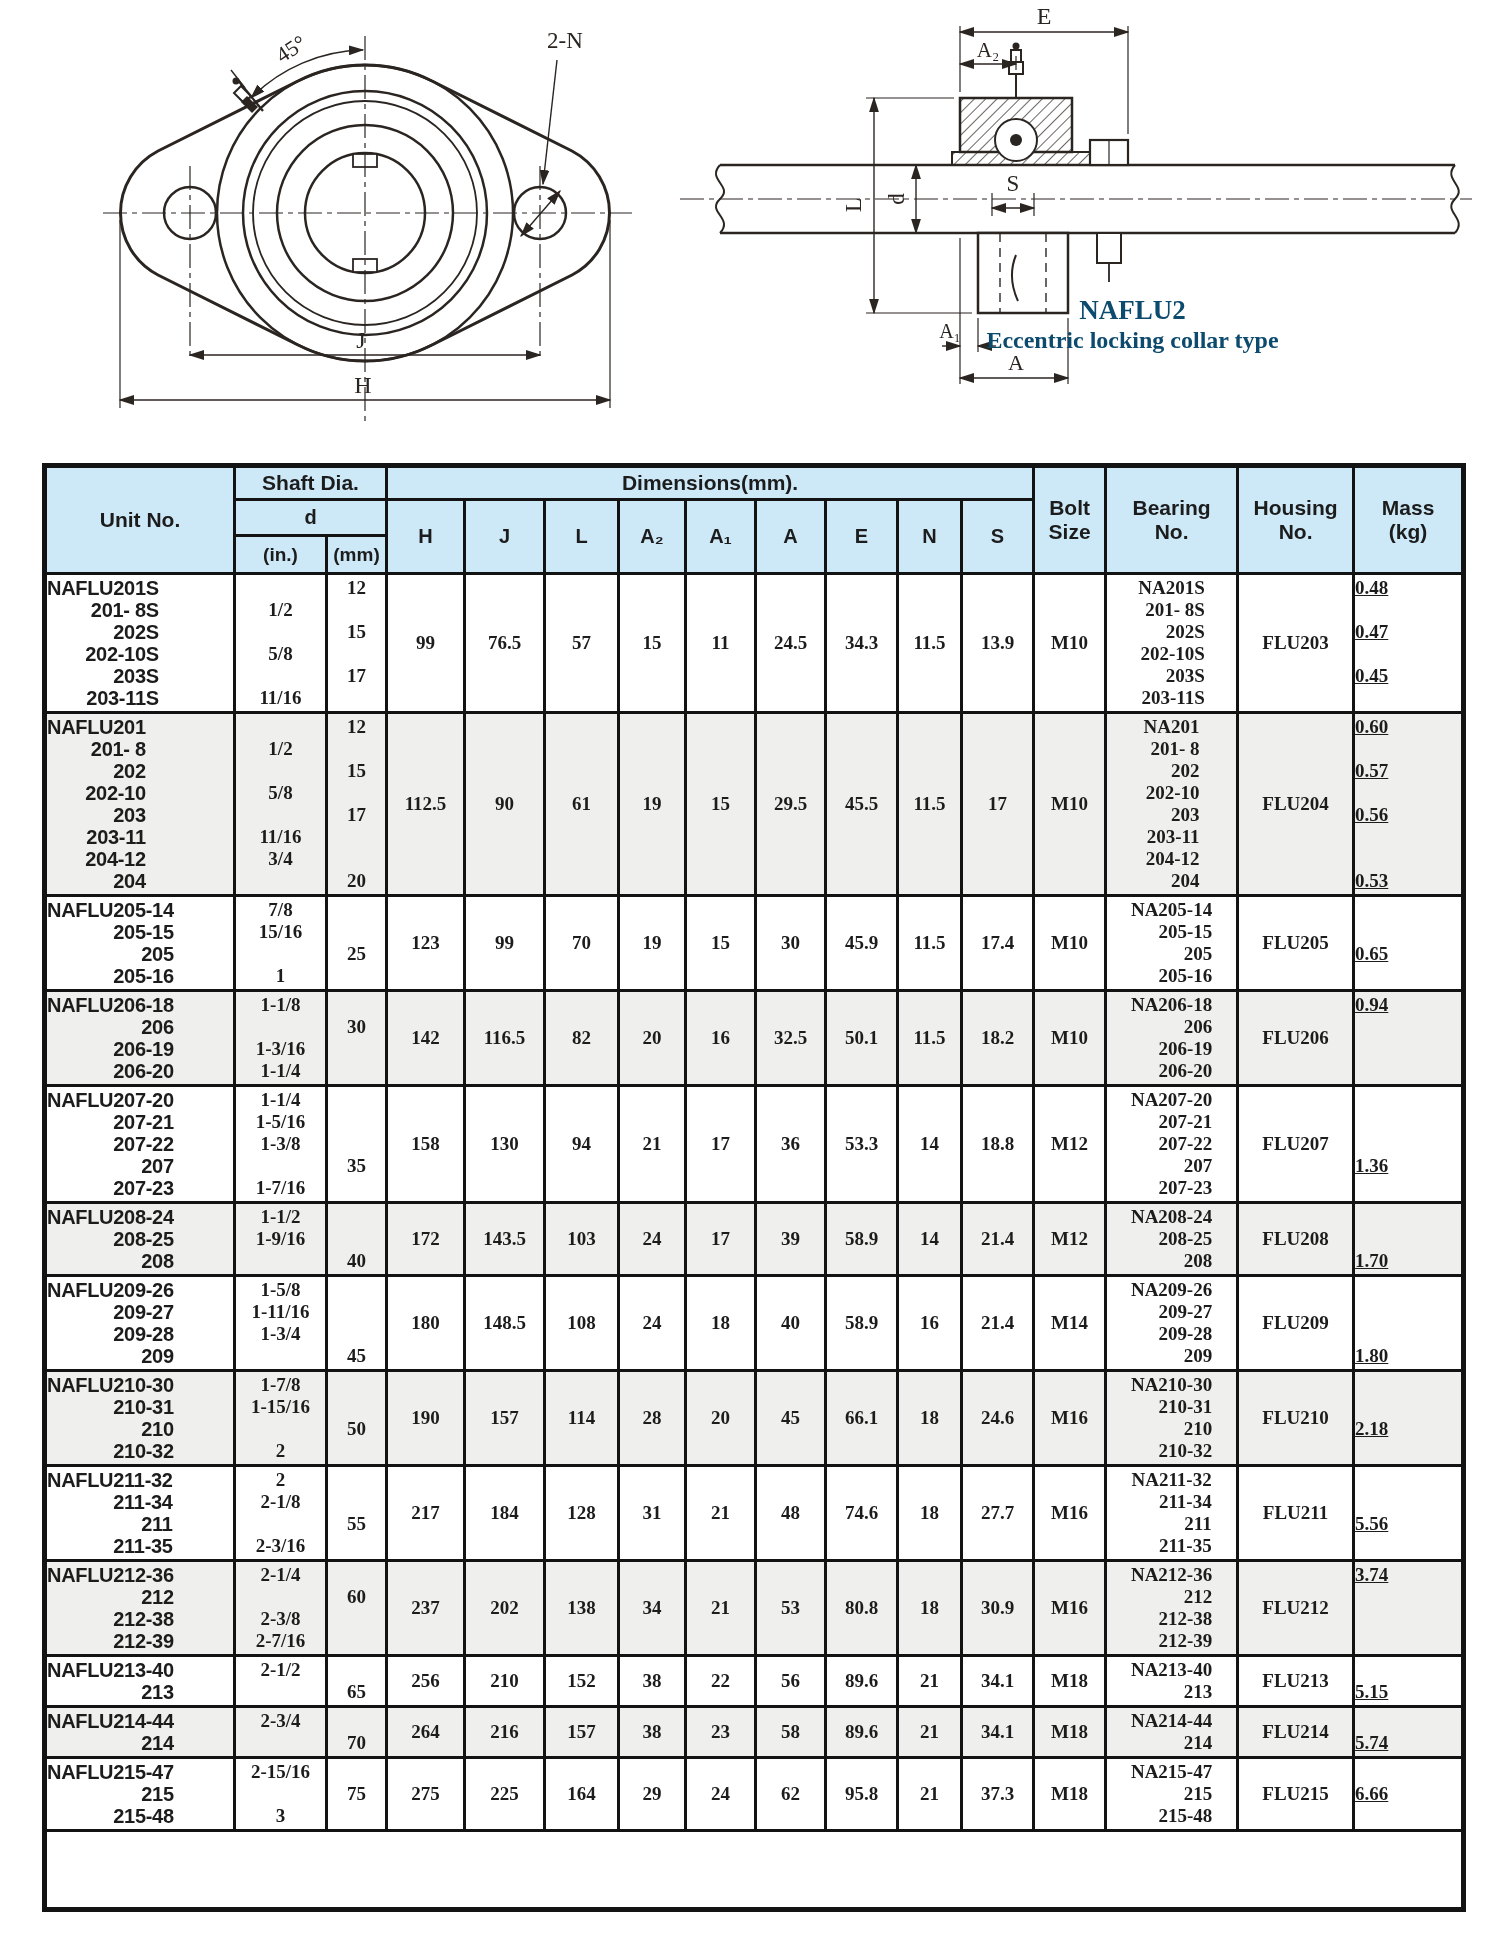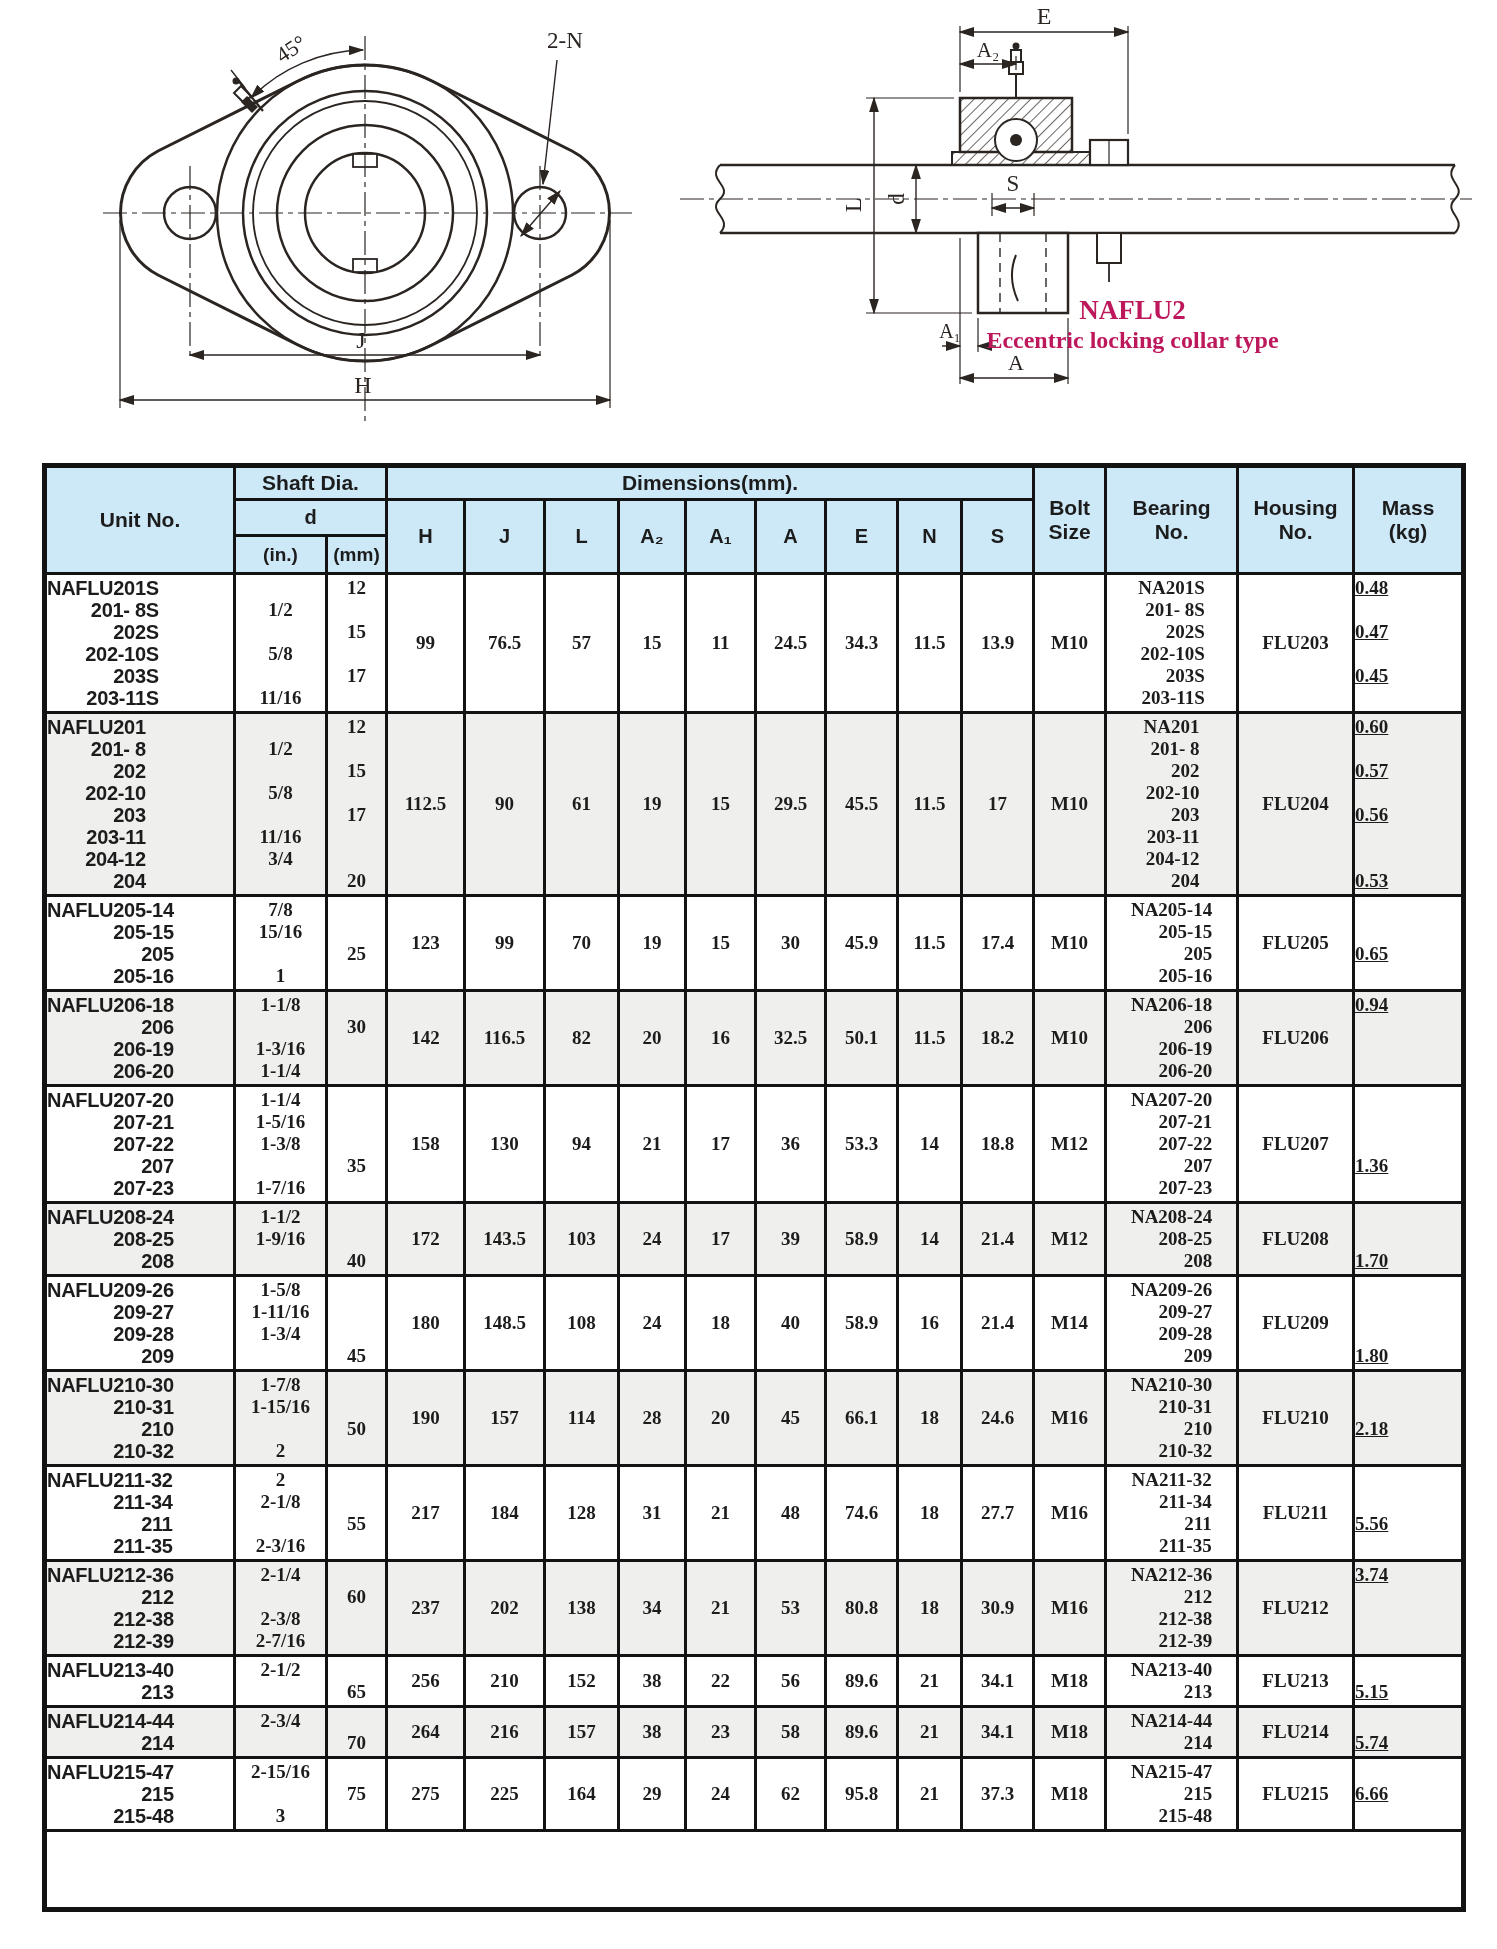--- a/index.html
+++ b/index.html
@@ -6,21 +6,21 @@
   #page{position:relative;width:1497px;height:1949px;background:#ffffff;overflow:hidden;
         font-family:"Liberation Sans",sans-serif;color:#1c1c1c;}
 
   
   #front-svg{position:absolute;left:95px;top:8px;}
   #side-svg{position:absolute;left:620px;top:0px;}
   .dwg-label{font-family:"Liberation Serif",serif;fill:#2b2522;}
 
   
   #title-block{position:absolute;left:960px;top:294px;width:345px;text-align:center;
-               font-family:"Liberation Serif",serif;font-weight:700;color:#be185d;}
+               font-family:"Liberation Serif",serif;font-weight:700;color:#0c4a6e;}
   #title-model{font-size:27px;line-height:32px;}
   #title-sub{font-size:24px;line-height:28px;}
 
   
   #spec-table{position:absolute;left:42px;top:463px;border-collapse:collapse;table-layout:fixed;
               width:1419px;border:5px solid #131313;}
   #spec-table th,#spec-table td{border:3px solid #131313;padding:0;overflow:hidden;}
   thead th{background:#cde9f8;font-family:"Liberation Sans",sans-serif;font-weight:700;
            vertical-align:middle;}
   tr.h1 th{font-size:21px;height:30px;}

